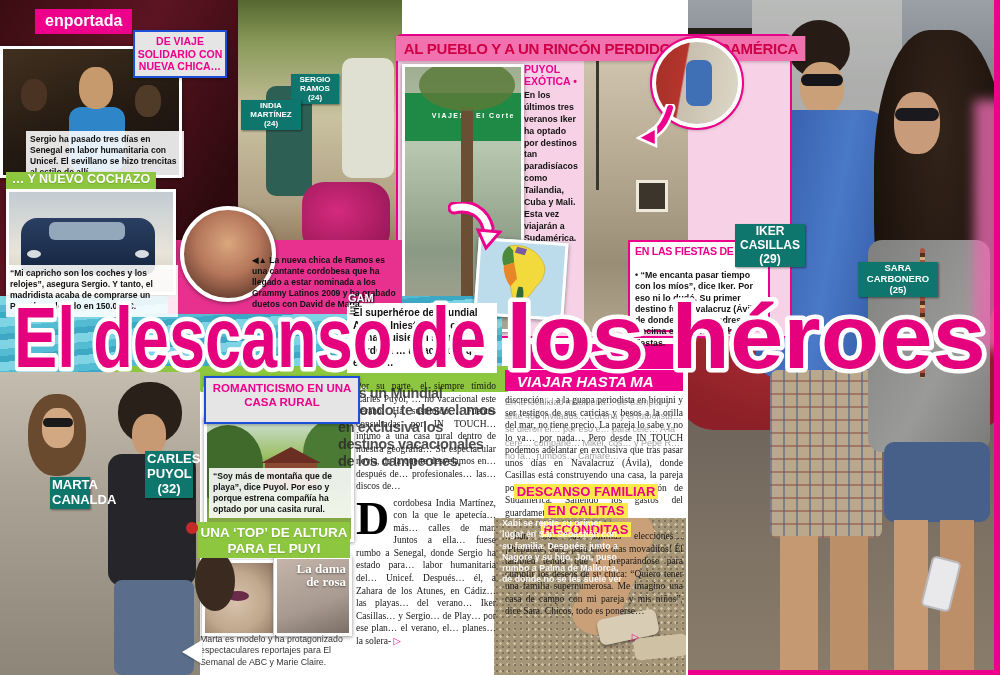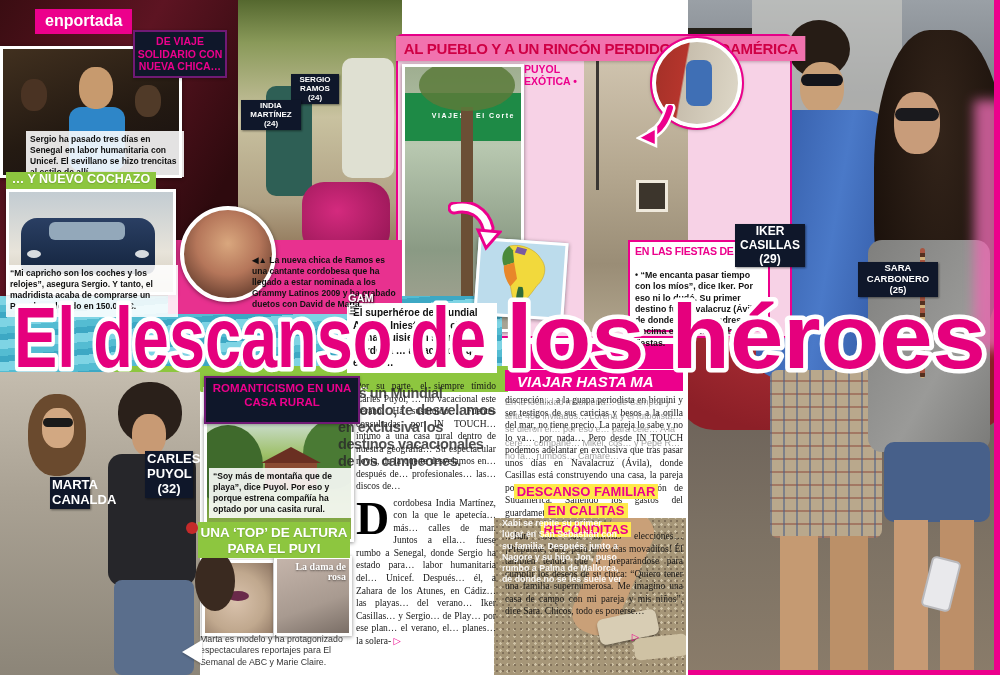--- a/index.html
+++ b/index.html
@@ -1,22 +1,22 @@
 <!DOCTYPE html>
 <html><head>
 <meta charset="utf-8">
 <style>
   html,body{margin:0;padding:0;background:#c8c8c8}
   .page{position:relative;width:1000px;height:675px;background:#fff;overflow:hidden;
         font-family:"Liberation Sans",sans-serif;-webkit-font-smoothing:antialiased}
   .abs{position:absolute}
   .frame{border:3px solid #fff;box-shadow:0 1px 4px rgba(0,0,0,.45)}
-  .redlabel{background:#0f172a;color:#fff;font-weight:bold;text-align:center;
+  .redlabel{background:#0f766e;color:#fff;font-weight:bold;text-align:center;
             line-height:1.15;padding:1px 2px;box-shadow:1px 1px 2px rgba(0,0,0,.45)}
-  .pinkbox{background:#0f172a;border:2px solid #701a75;color:#ec008c;font-weight:bold;
+  .pinkbox{background:#e5e5e5;border:2px solid #1d4ed8;color:#ec008c;font-weight:bold;
            text-align:center;line-height:1.2;box-shadow:0 1px 3px rgba(0,0,0,.3)}
   .greenbar{background:#8dc63f;color:#fff;font-weight:bold;text-align:center;line-height:1.15;
             text-shadow:0 1px 1px rgba(0,0,0,.15)}
   .capt{background:rgba(255,255,255,.88);color:#111;font-weight:bold;font-size:8.5px;
         line-height:1.3;padding:3px 4px;text-align:left}
   .serif{font-family:"Liberation Serif",serif;font-size:9.5px;line-height:1.32;
          text-align:justify;color:#161616}
   .serif p{margin:0 0 4px 0}
   .dropcap{float:left;font-family:"Liberation Serif",serif;font-weight:bold;
            font-size:46px;line-height:.82;margin:3px 4px 0 0;color:#000}
@@ -151,20 +151,21 @@
     <div class="abs" style="left:0;top:26px;width:116px;height:36px;background:#1e8a46;color:#fff;
                 font-weight:bold;font-size:7px;letter-spacing:1.5px;padding-top:12px;text-align:center;white-space:pre">
       <span>VIAJES   El Corte</span>
     </div>
     <div class="abs" style="left:56px;top:40px;width:12px;height:222px;background:#6b4f35"></div>
     <div class="abs" style="left:14px;top:-8px;width:96px;height:52px;background:#5a7a3a;border-radius:50%;opacity:.85"></div>
   </div>
 
   <div class="abs" style="left:524px;top:64px;width:58px;height:250px;z-index:5">
     <div style="color:#ec008c;font-weight:bold;font-size:10.5px;line-height:1.1">PUYOL EXÓTICA •</div>
+    <div style="color:#111;font-weight:bold;font-size:8.8px;line-height:1.35;margin-top:3px">En los últimos tres veranos Iker ha optado por destinos tan paradisíacos como Tailandia, Cuba y Mali. Esta vez viajarán a Sudamérica.</div>
   </div>
 
   <div class="abs" style="left:584px;top:60px;width:104px;height:272px;z-index:4;overflow:hidden;
               background:linear-gradient(180deg,#cfc3ae 0%,#b5a890 40%,#9a8d76 75%,#b0a48c 100%)">
     <div class="abs" style="left:12px;top:0;width:3px;height:130px;background:#3a3632"></div>
     <div class="abs" style="left:52px;top:120px;width:26px;height:26px;background:#3c352c;border:3px solid #efe9dc"></div>
     <div class="abs" style="left:50px;top:188px;width:30px;height:62px;background:#3a6fb0;border-radius:8px"></div>
     <div class="abs" style="left:53px;top:248px;width:24px;height:30px;background:#4a4238;border-radius:4px"></div>
   </div>
 
@@ -258,21 +259,21 @@
     <span>“Soy más de montaña que de playa”, dice Puyol. Por eso y porque estrena compañía ha optado por una casita rural.</span>
   </div>
   <div class="abs frame" style="left:202px;top:560px;width:68px;height:70px;z-index:6;
               background:radial-gradient(circle at 45% 55%,#d9c2ac 0%,#c0a88e 55%,#8a7260 100%)">
     <div class="abs" style="left:22px;top:28px;width:22px;height:10px;background:#6a2a4a;border-radius:50%"></div>
     <div class="abs" style="left:-10px;top:-12px;width:40px;height:60px;background:#3a2a20;border-radius:50%"></div>
   </div>
   <div class="abs frame" style="left:274px;top:556px;width:72px;height:74px;z-index:6;
               background:linear-gradient(160deg,#c4b4aa 0%,#a89a90 60%,#7a6e66 100%)">
     <div style="position:absolute;right:3px;top:3px;width:52px;text-align:right;color:#fff;
-                font-family:'Liberation Serif',serif;font-size:10px;line-height:1;font-weight:bold;
+                font-family:'Liberation Serif',serif;font-size:13px;line-height:1;font-weight:bold;
                 text-shadow:0 1px 2px rgba(0,0,0,.5)">La dama de rosa</div>
   </div>
   <div class="abs" style="left:200px;top:634px;width:150px;z-index:7;color:#333;font-size:8.8px;line-height:1.3">
     <span>Marta es modelo y ha protagonizado espectaculares reportajes para El Semanal de ABC y Marie Claire.</span>
   </div>
   <div class="abs" style="left:182px;top:640px;width:0;height:0;z-index:9;border-top:12px solid transparent;
               border-bottom:12px solid transparent;border-right:20px solid #fff;
               filter:drop-shadow(0 1px 1px rgba(0,0,0,.3))"></div>
 
   <div class="abs serif" style="left:356px;top:380px;width:140px;height:293px;z-index:5;overflow:hidden">

